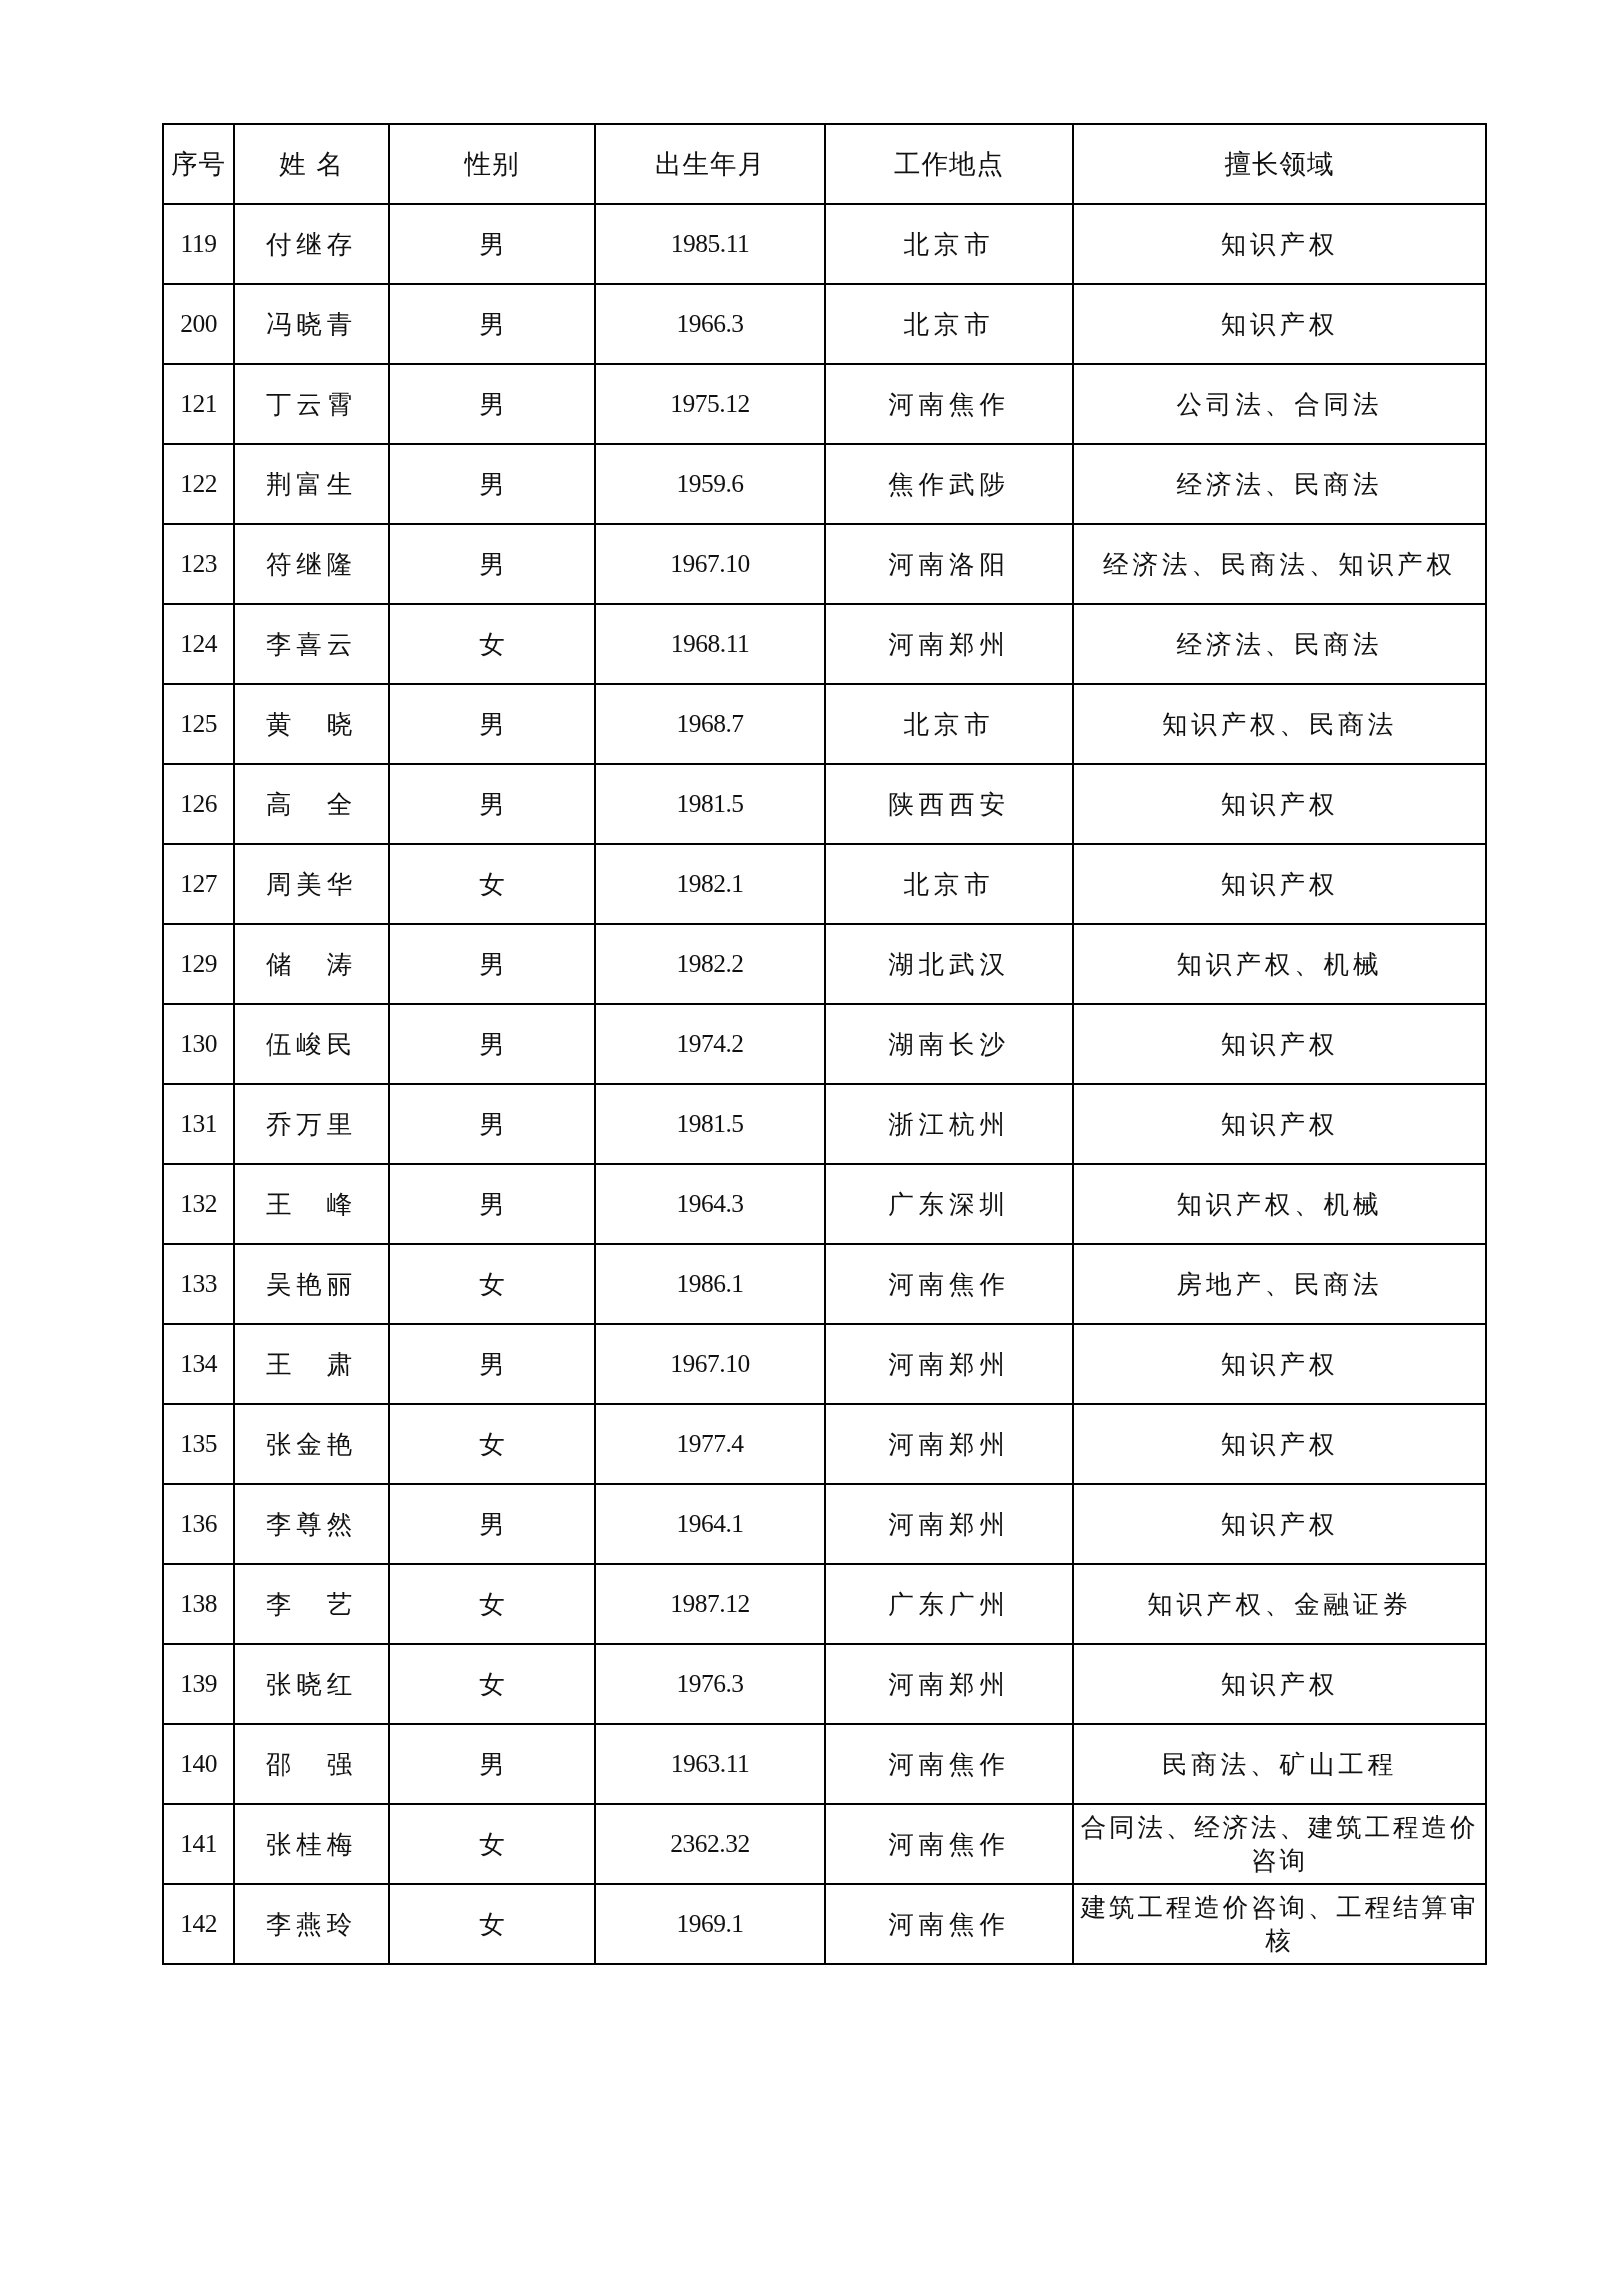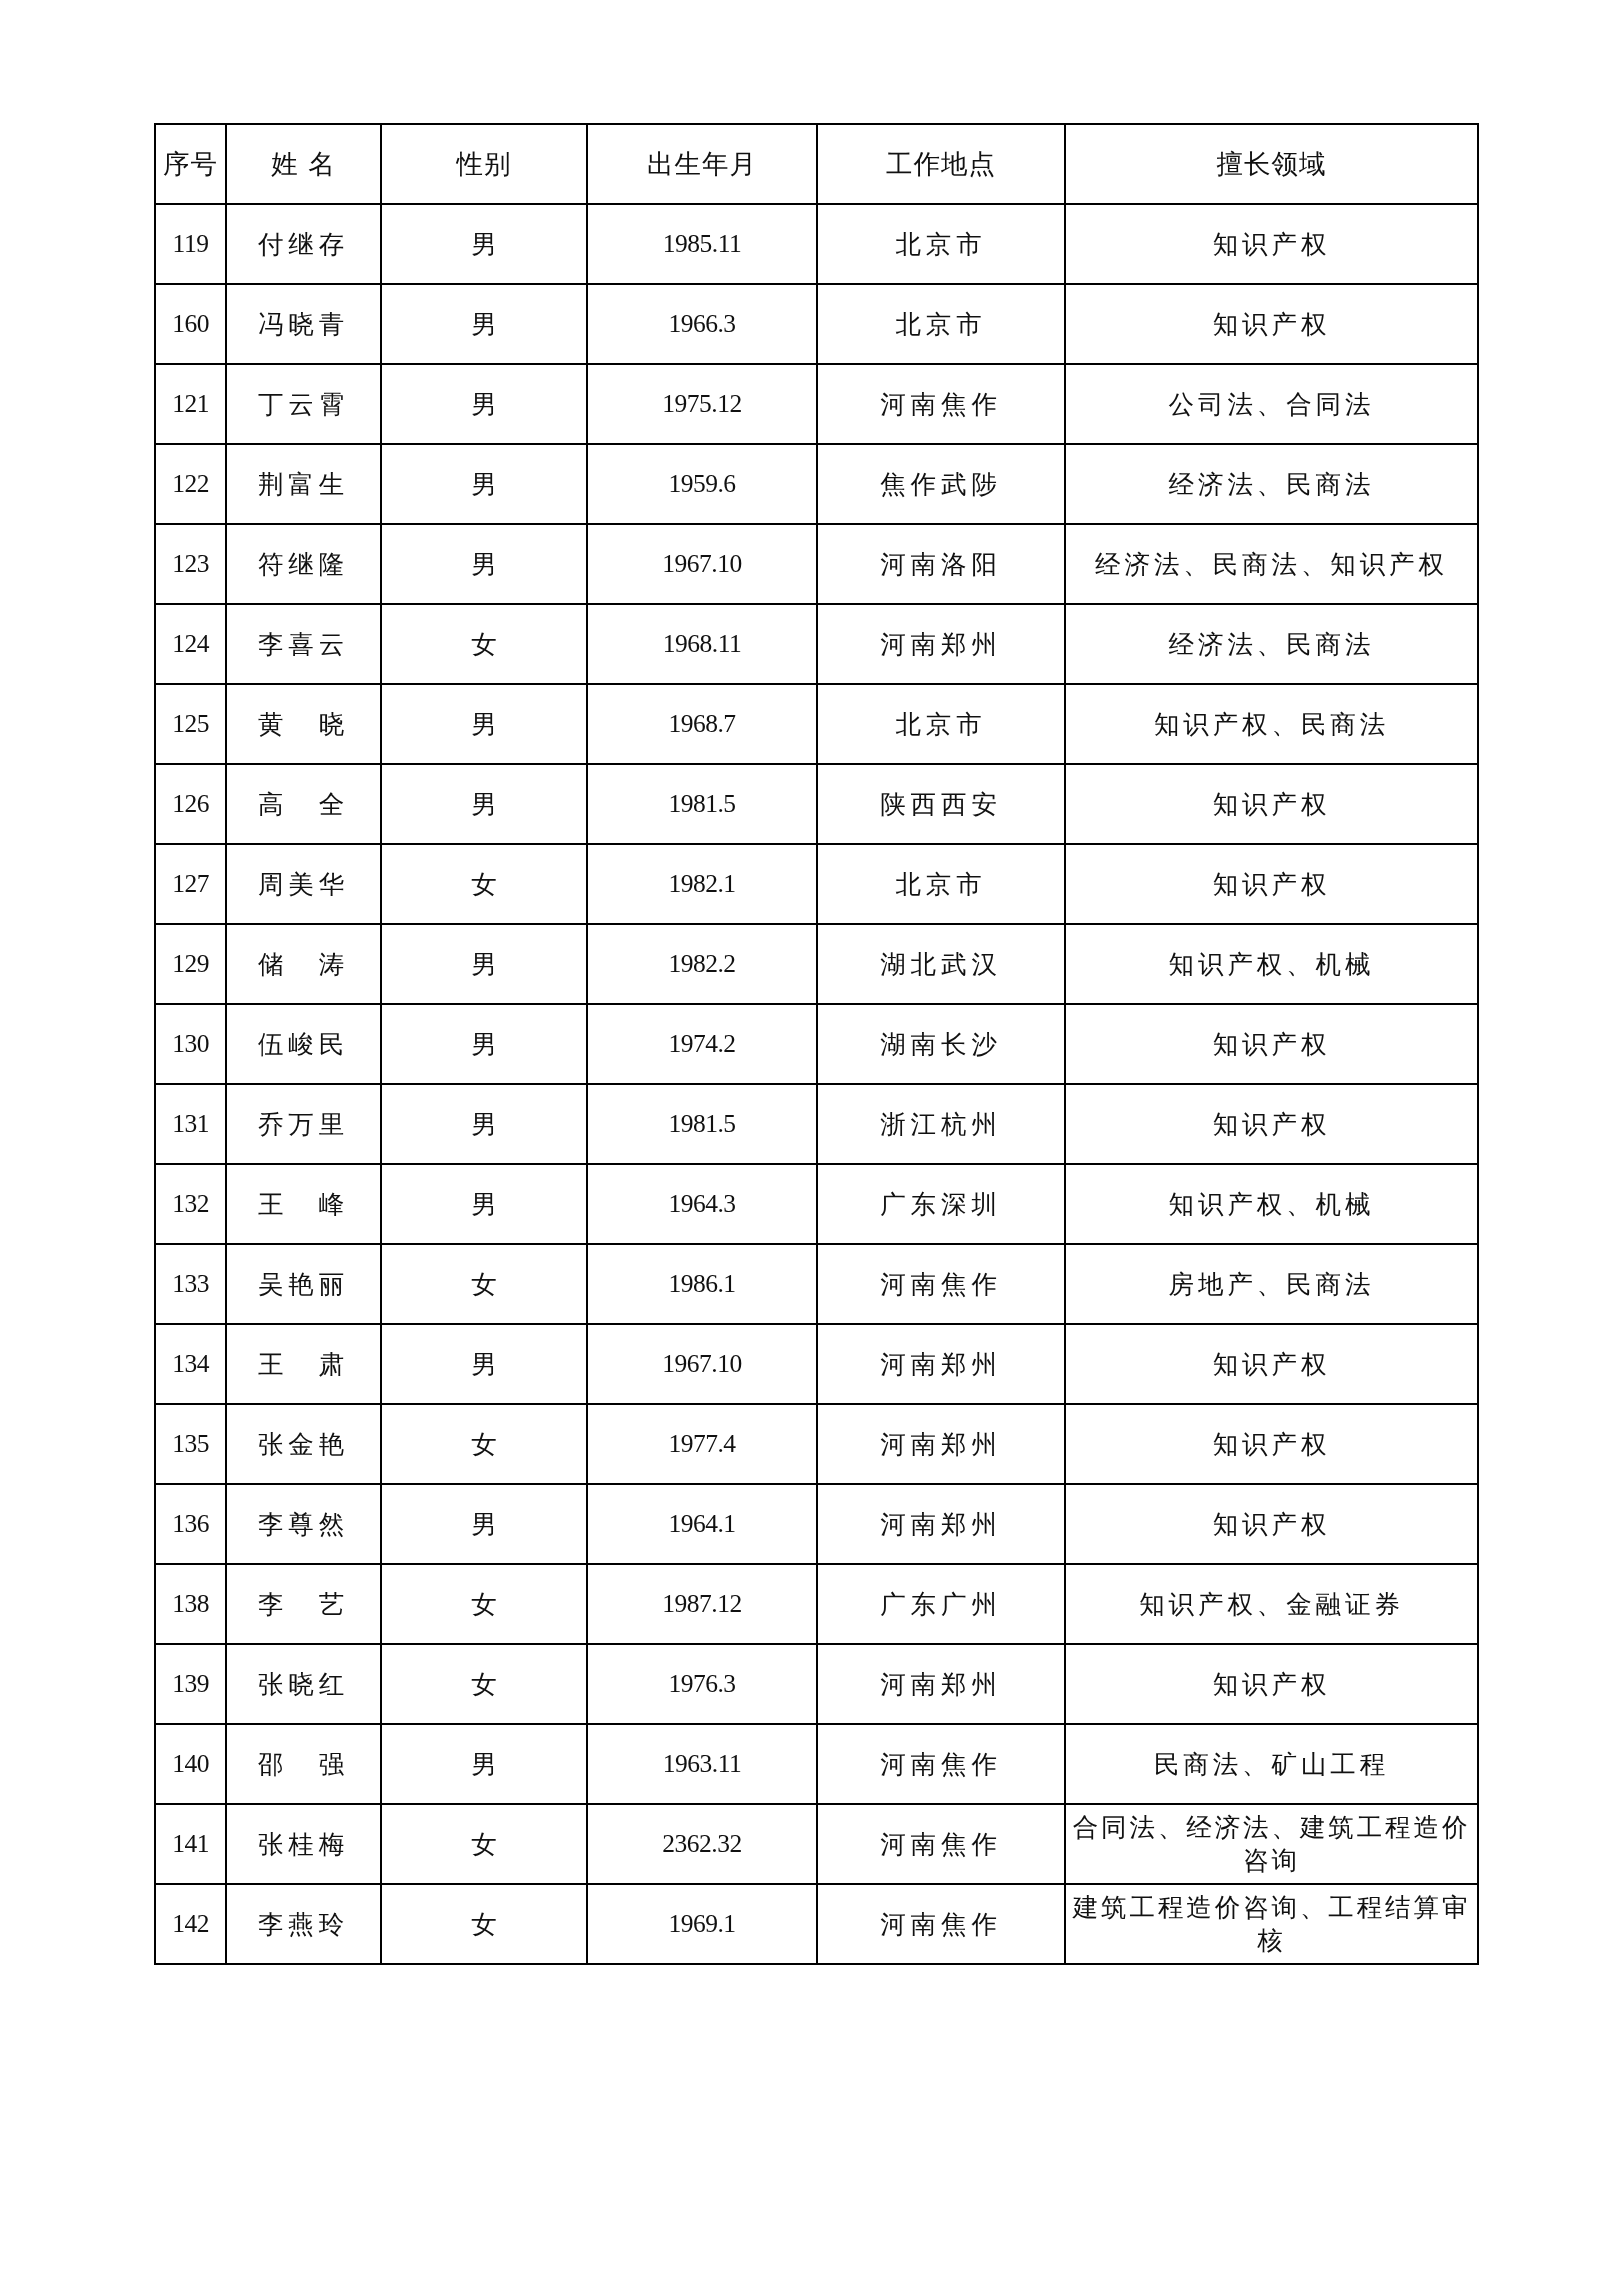--- a/index.html
+++ b/index.html
@@ -1,19 +1,19 @@
 <!DOCTYPE html>
 <html><head>
   <meta charset="utf-8">
   <style>
     html, body { margin: 0; padding: 0; background: #ffffff; }
     body { width: 1620px; height: 2293px; position: relative; overflow: hidden; }
     .page { position: absolute; left: 0; top: 0; width: 1620px; height: 2293px; background: #fff; }
     table.roster {
-      position: absolute; left: 154px; top: 123px;
+      position: absolute; left: 162px; top: 123px;
       width: 1322px;
       border-collapse: collapse;
       table-layout: fixed;
       font-family: "DejaVu Serif", "Liberation Serif", serif;
       color: #111;
     }
     table.roster td, table.roster th {
       border: 2.5px solid #000;
       text-align: center;
       vertical-align: middle;
@@ -60,21 +60,21 @@
     <tbody id="rows">
         <tr>
           <td class="num">119</td>
           <td class="cjk">付继存</td>
           <td>男</td>
           <td class="date">1985.11</td>
           <td class="cjk">北京市</td>
           <td class="spec">知识产权</td>
         </tr>
         <tr>
-          <td class="num">160</td>
+          <td class="num">200</td>
           <td class="cjk">冯晓青</td>
           <td>男</td>
           <td class="date">1966.3</td>
           <td class="cjk">北京市</td>
           <td class="spec">知识产权</td>
         </tr>
         <tr>
           <td class="num">121</td>
           <td class="cjk">丁云霄</td>
           <td>男</td>

